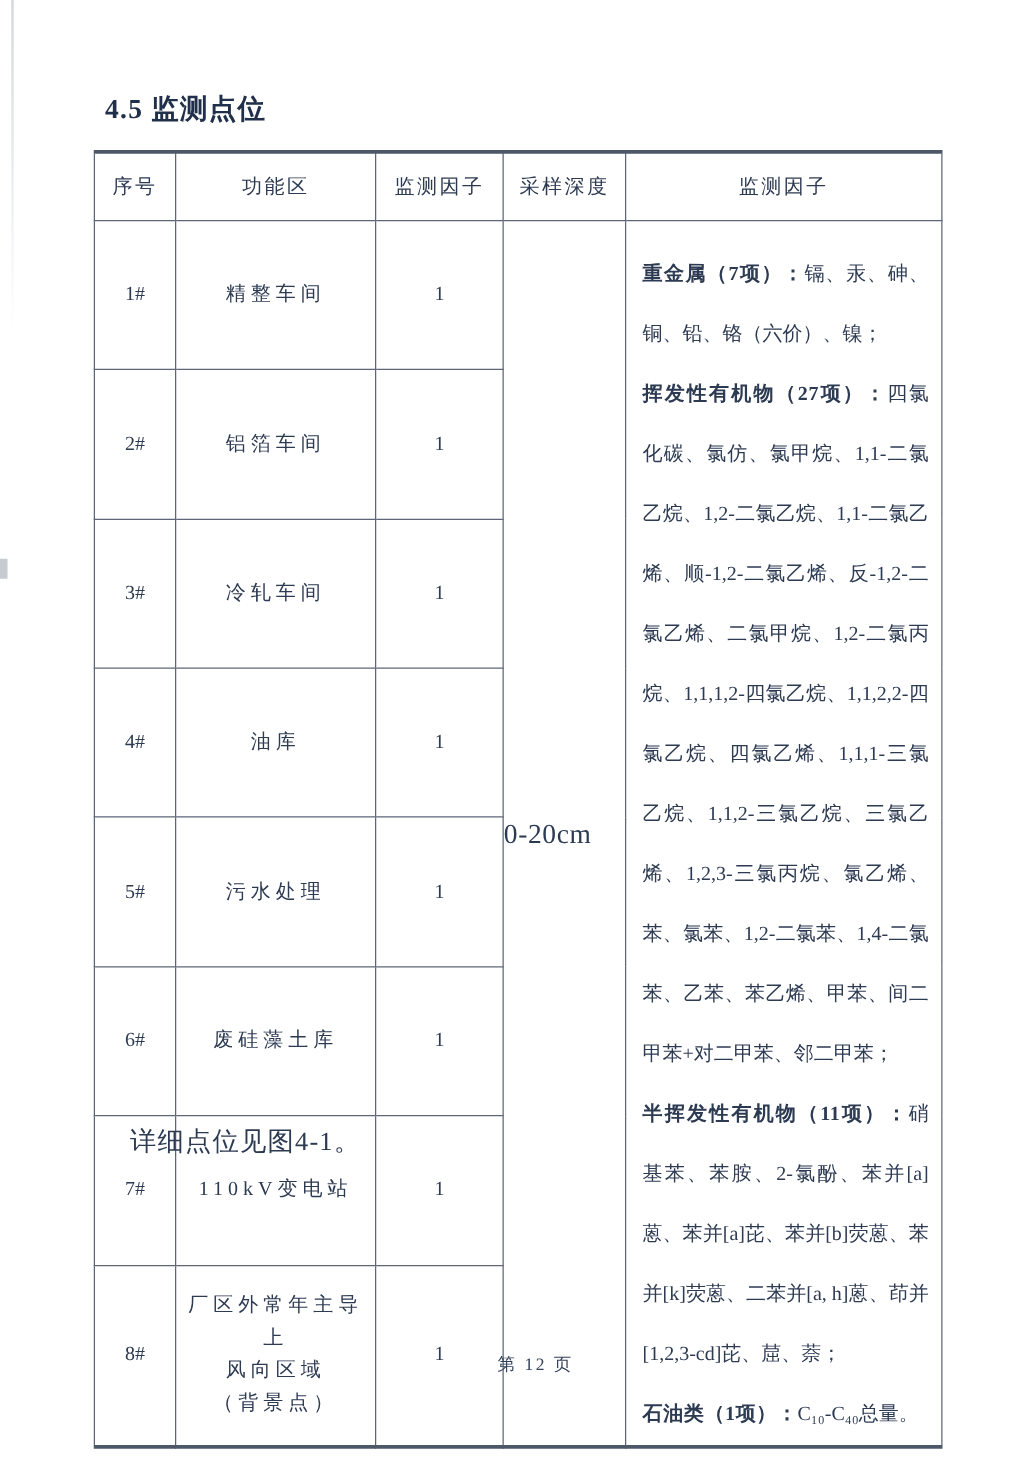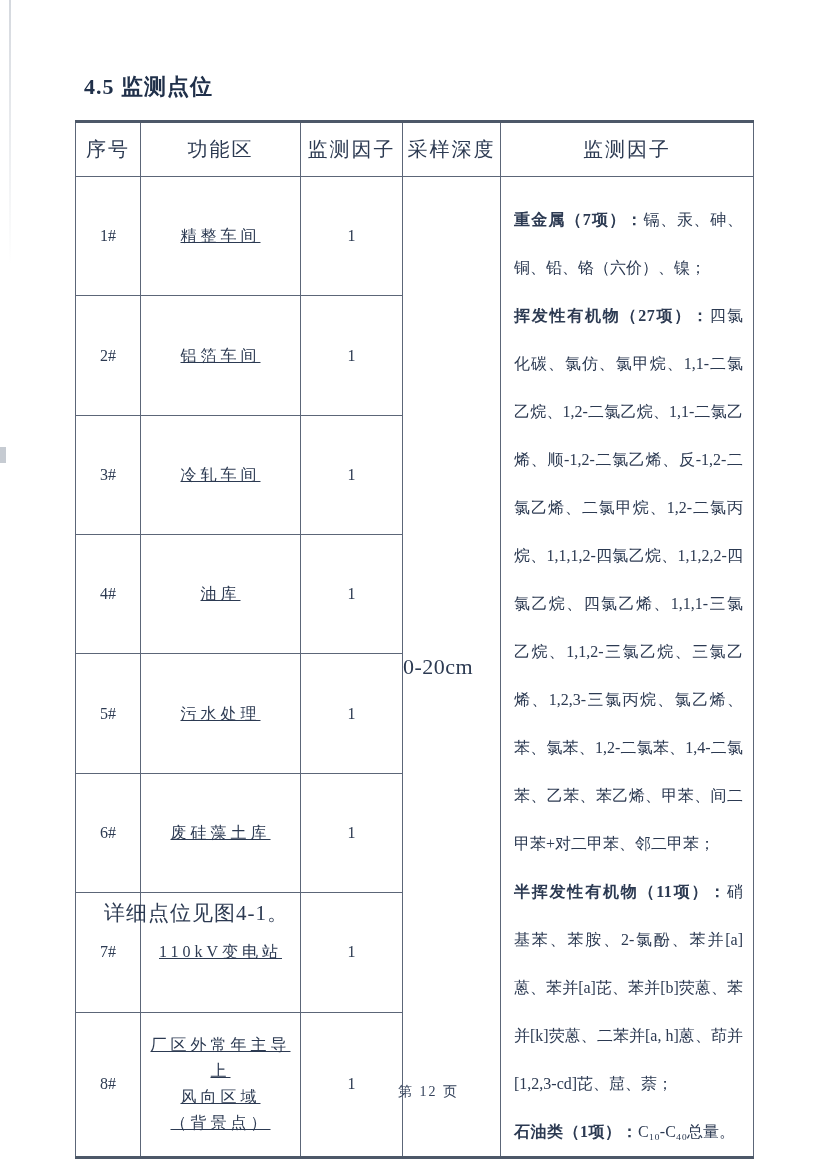--- a/index.html
+++ b/index.html
@@ -27,28 +27,28 @@
     border-left:1px solid #5c6678; border-right:1px solid #5c6678;
   }
   .monitor-table th, .monitor-table td {
     border:1px solid #5c6678; padding:0; font-weight:normal;
     color:#2c3a52;
   }
   tr.hdr   { height:55px; }
   tr.body  { height:87px; }
   tr.last  { height:106px; }
   .monitor-table th {
-    font-size:20px; letter-spacing:2px; text-align:center; vertical-align:middle;
+    font-size:16px; letter-spacing:2px; text-align:center; vertical-align:middle;
   }
   td.c-no, td.c-points {
     text-align:center; vertical-align:middle; font-size:16px;
   }
   td.c-zone {
     text-align:center; vertical-align:middle; font-size:16px;
-    letter-spacing:4px; white-space:pre-line; line-height:26px;text-decoration:underline;
+    letter-spacing:4px; white-space:pre-line; line-height:26px;
   }
   td.c-depth {
     text-align:left; vertical-align:middle; font-size:22px; letter-spacing:0.5px;
   }
   td.c-factors {
     vertical-align:top; padding:19px 10px 0 13px;
     font-size:16px; line-height:48px; text-align:justify;
   }
   .factor-para { text-align:justify; }
   .factor-para b { font-weight:bold; letter-spacing:0.5px; }

